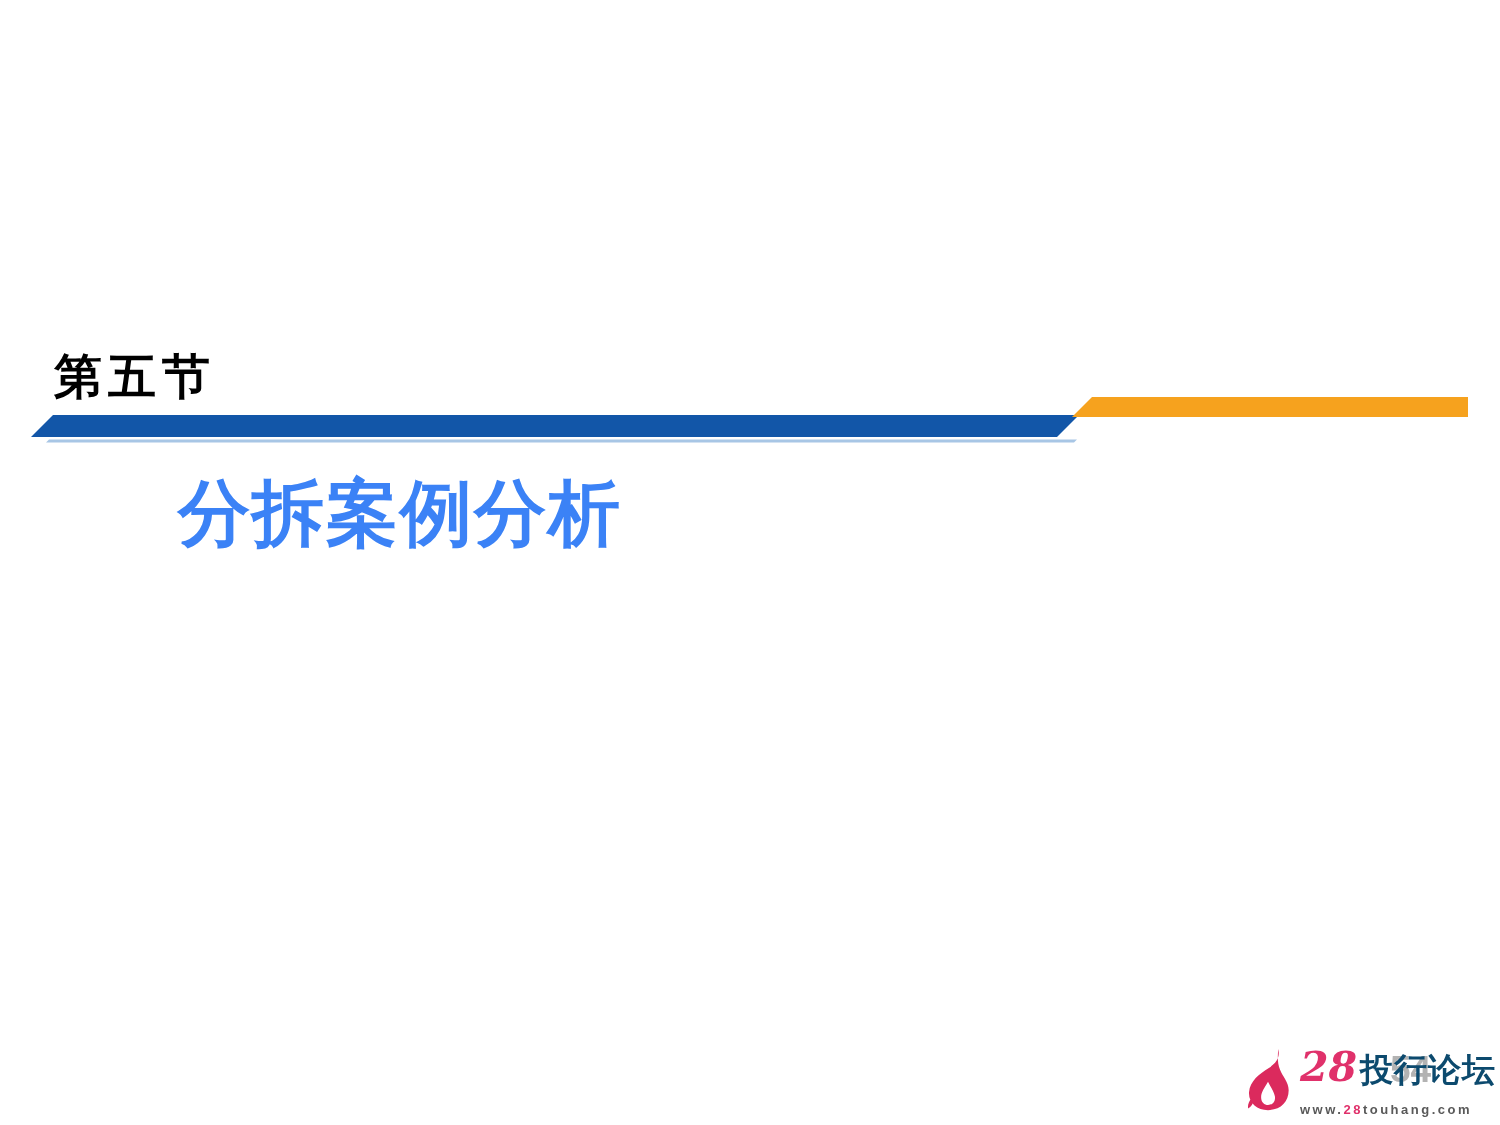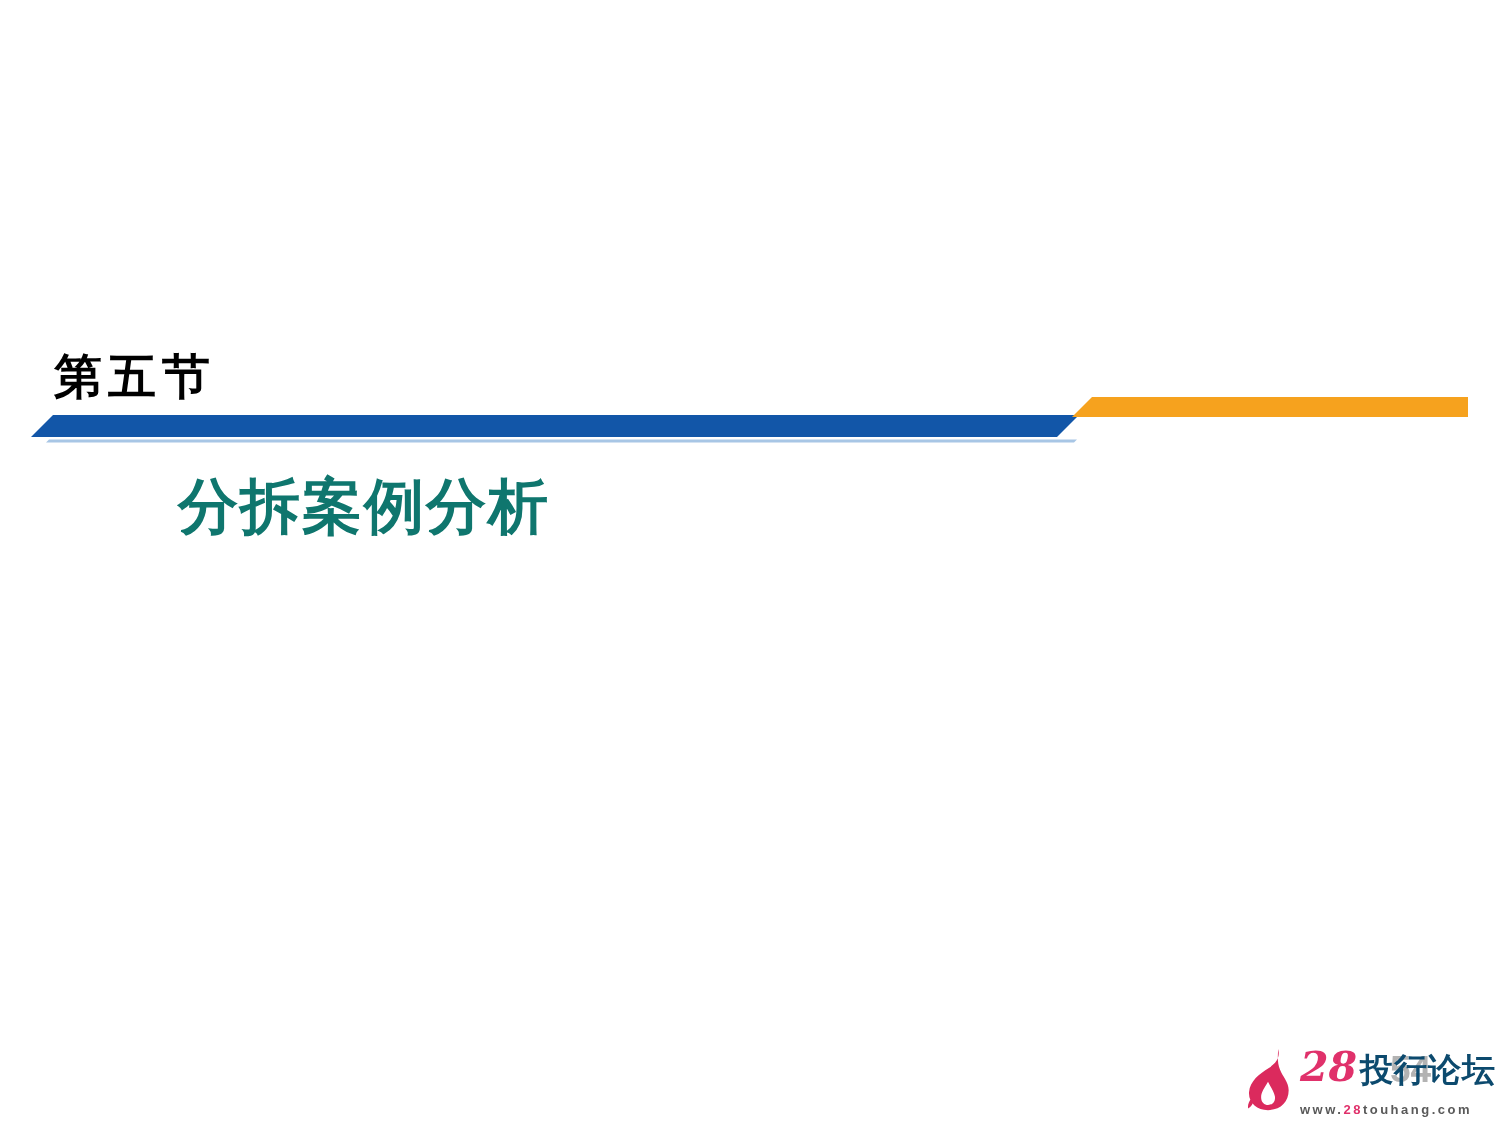--- a/index.html
+++ b/index.html
@@ -36,23 +36,23 @@
   }
 
   
   .slide-title {
     position: absolute;
     left: 178px;
     top: 472px;
     margin: 0;
     font-family: "DejaVu Serif", "Liberation Serif", serif;
     font-weight: 700;
-    font-size: 60px;
+    font-size: 72px;
     line-height: 1.15;
-    color: #0f766e;
+    color: #3b82f6;
     letter-spacing: 2px;
   }
 
   
   .page-number {
     position: absolute;
     left: 1390px;
     top: 1049px;
     z-index: 1;
     font-size: 37px;

